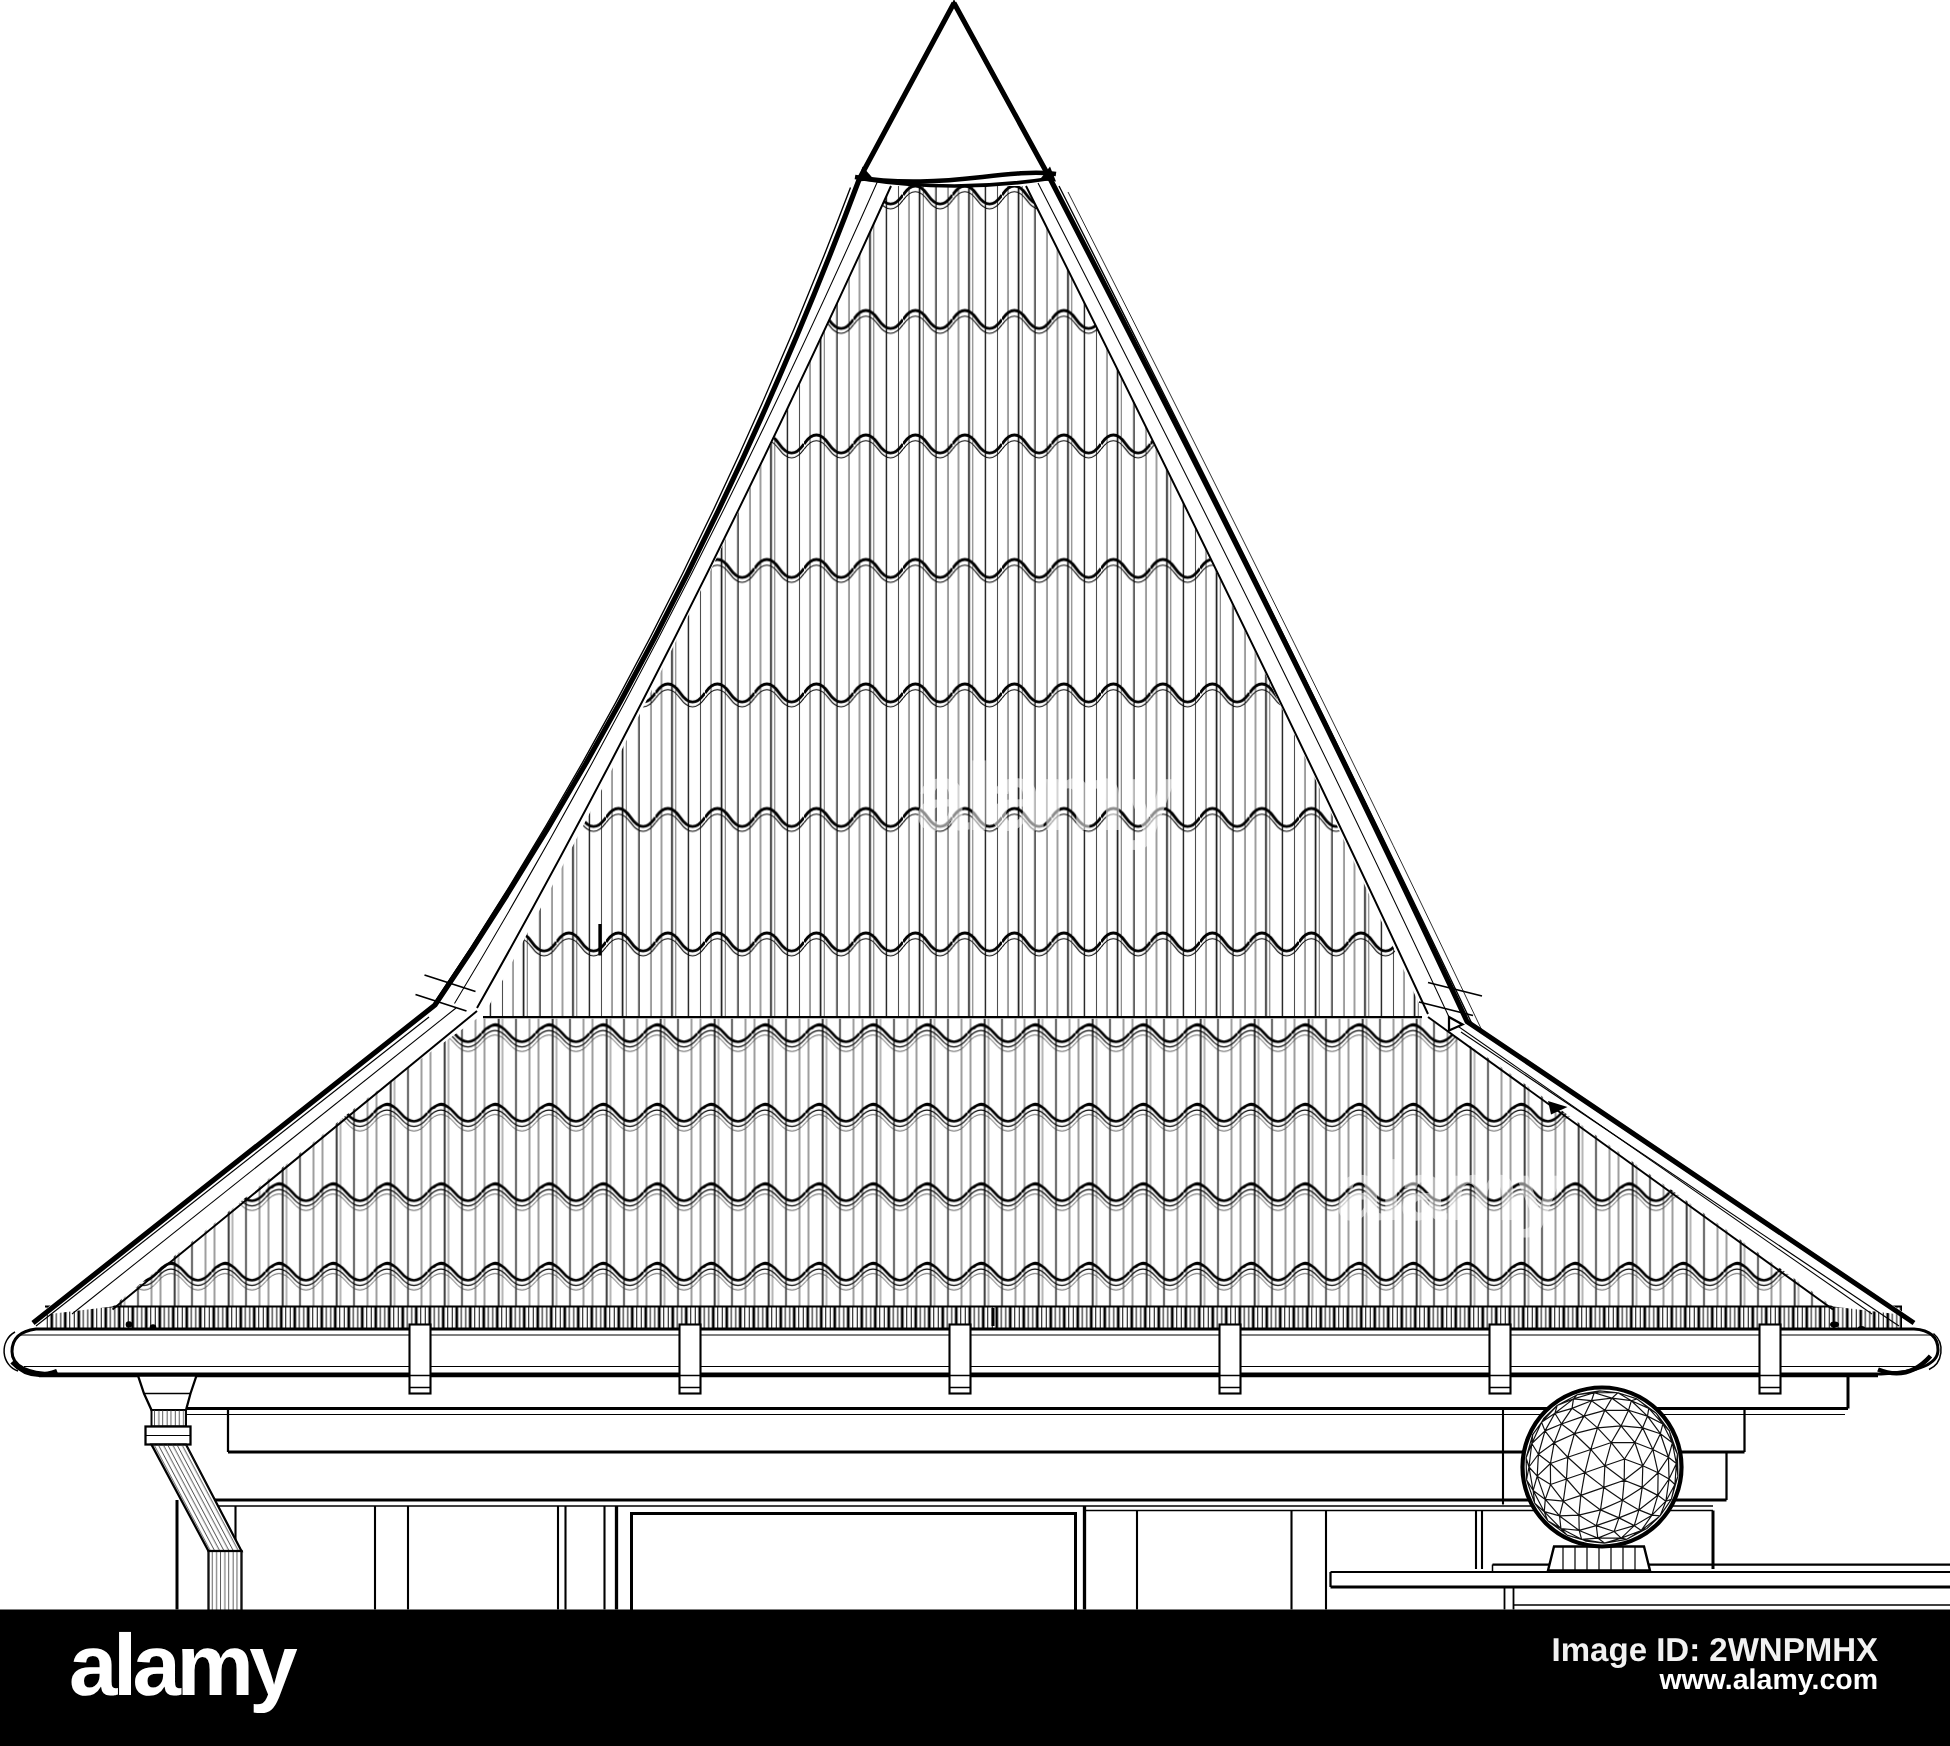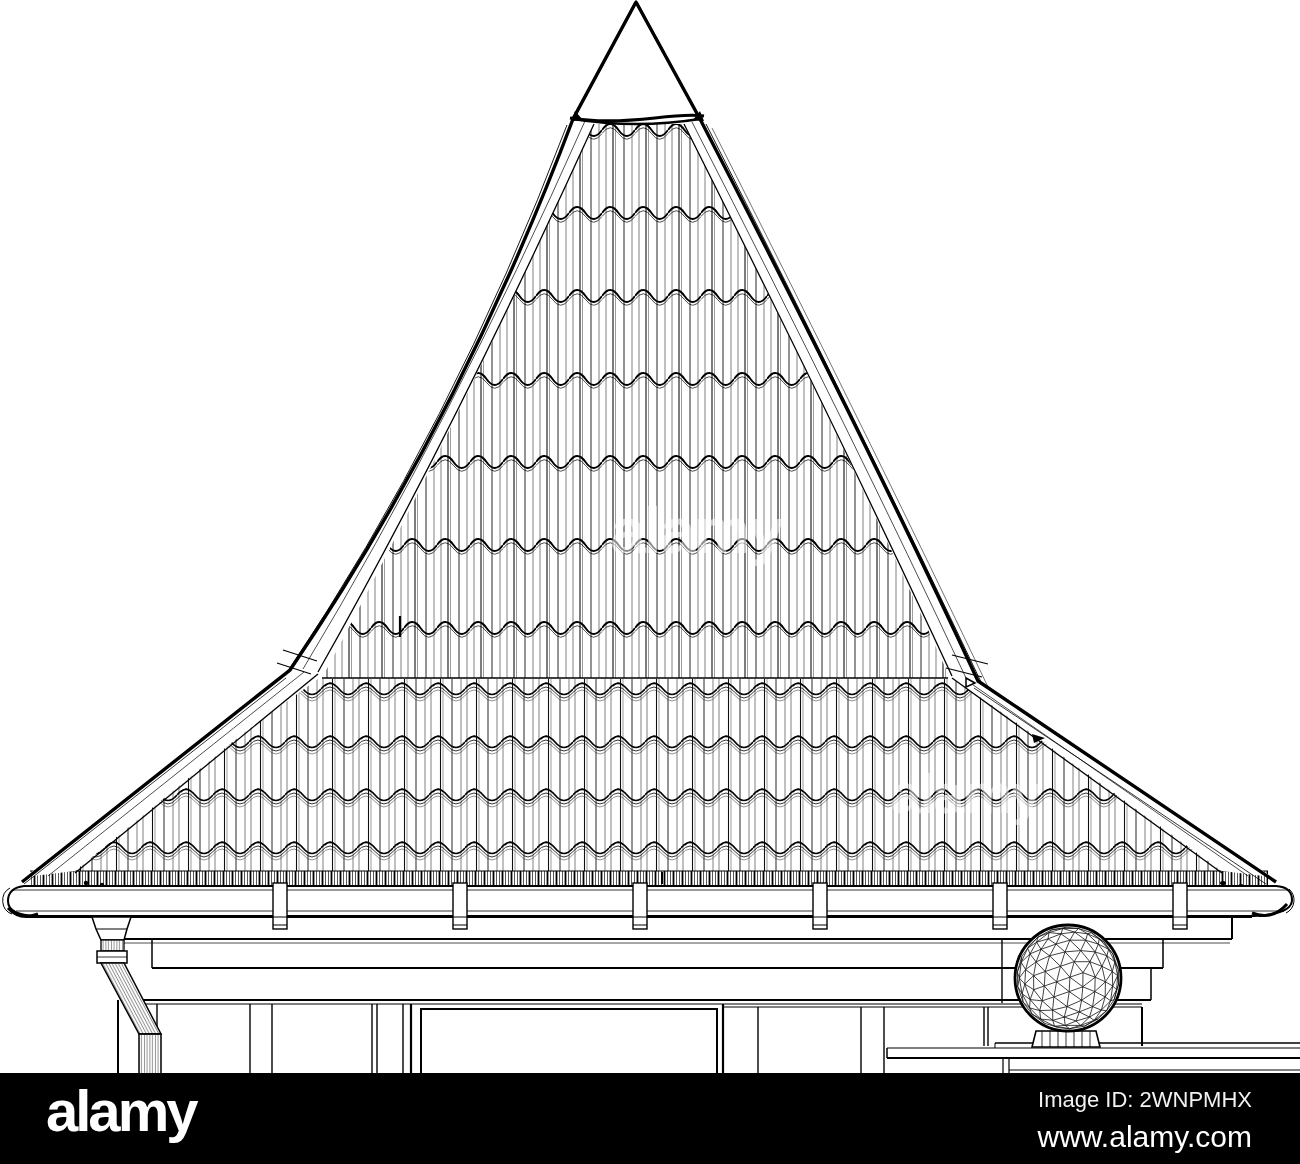--- a/index.html
+++ b/index.html
@@ -4,22 +4,22 @@
 <style>
   html,body{margin:0;padding:0;background:#fff;}
   body{width:1300px;height:1164px;position:relative;overflow:hidden;
        font-family:"Liberation Sans",sans-serif;}
   .stage{position:absolute;left:0;top:0;width:1300px;height:1164px;}
   svg{display:block;}
   .footer-bar{position:absolute;left:0;top:1073px;width:1300px;height:91px;}
   .footer-logo{position:absolute;left:46px;top:9px;font-weight:700;font-size:58px;
                letter-spacing:-3px;line-height:1;}
   .footer-meta{position:absolute;right:48px;top:16px;text-align:right;line-height:1;}
-  .footer-id{font-size:22px;font-weight:400;opacity:.95;}
-  .footer-url{font-size:30px;font-weight:400;margin-top:11px;}
+  .footer-id{font-size:22px;font-weight:700;opacity:.95;}
+  .footer-url{font-size:19px;font-weight:700;margin-top:0;}
   .wm{font-weight:700;letter-spacing:-2px;}
 </style>
 </head>
 <body style="background: rgb(255, 255, 255);">
 
 <div class="stage">
 <svg width="1300" height="1164" viewBox="0 0 1300 1164">
   <defs>
 
     <pattern id="pUp" patternUnits="userSpaceOnUse" x="569" y="199" width="33" height="83">

